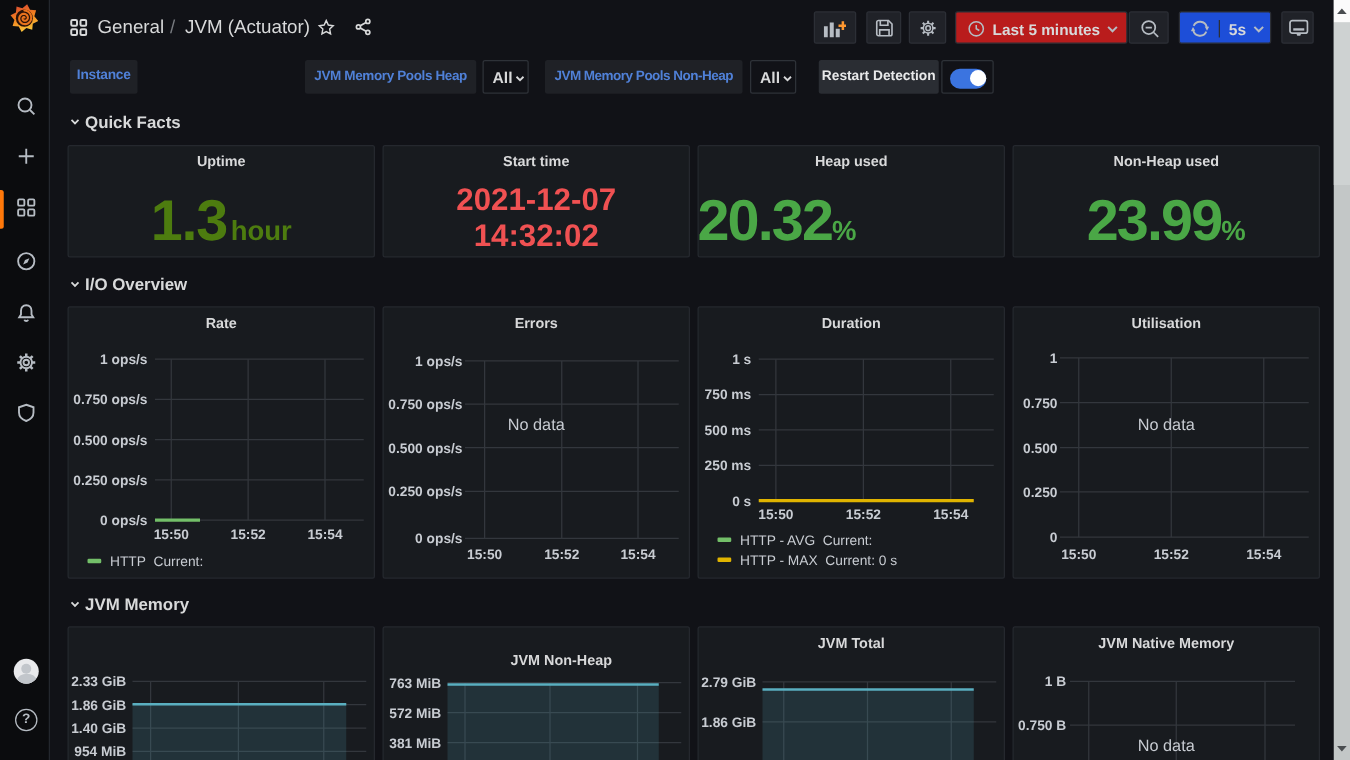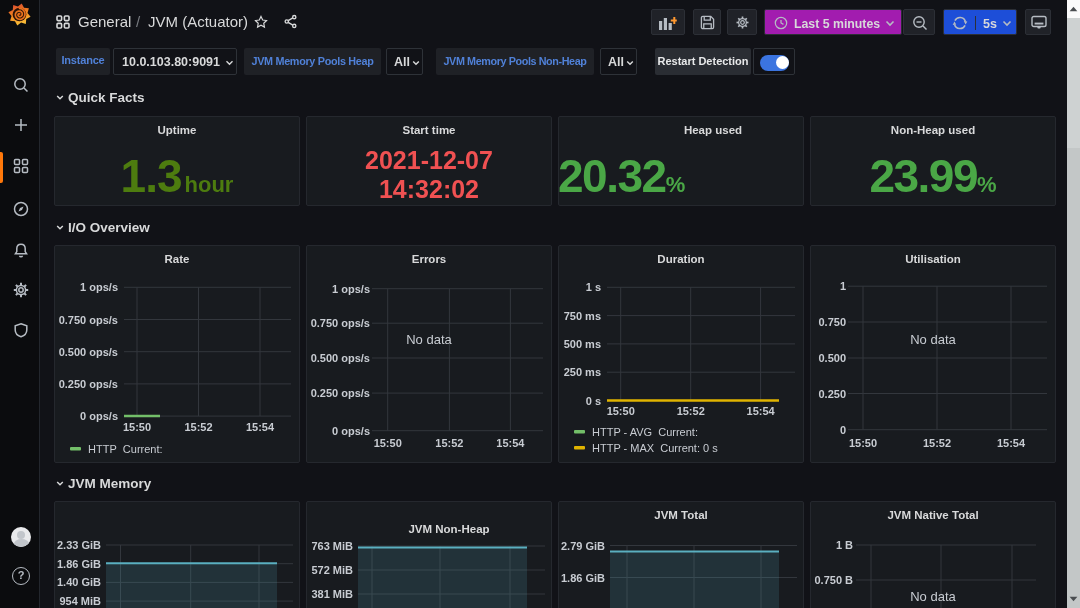--- a/index.html
+++ b/index.html
@@ -105,21 +105,21 @@
         <line x1="13.60" y1="9.00" x2="16.20" y2="9.00" stroke-width="2"></line>
         <line x1="12.25" y1="12.25" x2="14.09" y2="14.09" stroke-width="2"></line>
         <line x1="9.00" y1="13.60" x2="9.00" y2="16.20" stroke-width="2"></line>
         <line x1="5.75" y1="12.25" x2="3.91" y2="14.09" stroke-width="2"></line>
         <line x1="4.40" y1="9.00" x2="1.80" y2="9.00" stroke-width="2"></line>
         <line x1="5.75" y1="5.75" x2="3.91" y2="3.91" stroke-width="2"></line>
         <line x1="9.00" y1="4.40" x2="9.00" y2="1.80" stroke-width="2"></line>
         <line x1="12.25" y1="5.75" x2="14.09" y2="3.91" stroke-width="2"></line>
       </svg>
     </div>
-<div class="abs" style="left:764px;top:9px;width:138px;height:26px;background:#a21caf;border:1px solid #2c2f36;border-radius:2px;box-sizing:border-box;">
+<div class="abs" style="left:764px;top:9px;width:138px;height:26px;background:#b91c1c;border:1px solid #2c2f36;border-radius:2px;box-sizing:border-box;">
       <svg class="abs" style="left:9px;top:6px;" width="14" height="14" viewBox="0 0 16 16" fill="none" stroke="#b6bcc3" stroke-width="1.4">
         <circle cx="8" cy="8" r="6.5"></circle>
         <path d="M8 4.5 L8 8 L10.8 9.6"></path>
       </svg>
 <div class="abs" style="left:29px;top:6.5px;font-size:12.3px;font-weight:bold;white-space:nowrap;color:#d8d9da;">Last 5 minutes</div>
 <svg class="abs" style="left:120px;top:10px;" width="10" height="7" viewBox="0 0 10 7" fill="none" stroke="#b6bcc3" stroke-width="1.6">
         <path d="M1.5 1.5 L5 5 L8.5 1.5"></path>
       </svg>
     </div>
 <div class="abs" style="left:903px;top:9px;width:32px;height:26px;background:#202228;border:1px solid #2c2f36;border-radius:2px;box-sizing:border-box;">
@@ -145,26 +145,20 @@
 <div class="abs" style="left:1025px;top:9px;width:26px;height:26px;background:#202228;border:1px solid #2c2f36;border-radius:2px;box-sizing:border-box;">
       <svg class="abs" style="left:5px;top:5px;" width="16" height="15" viewBox="0 0 16 15" fill="none" stroke="#b6bcc3" stroke-width="1.4">
         <rect x="1" y="1.5" width="14" height="10" rx="1.8"></rect>
         <rect x="3.6" y="7.6" width="8.8" height="1.9" fill="#b6bcc3" stroke="none"></rect>
         <path d="M6 11.5 L10 11.5 L9.2 13.6 L6.8 13.6 Z" fill="#b6bcc3" stroke="none"></path>
       </svg>
     </div>
 <div class="abs" style="left:56px;top:48px;width:54px;height:27px;background:#1f2126;border-radius:2px;box-sizing:border-box;">
       <div class="abs" style="left:0;top:6px;width:100%;text-align:center;font-size:11px;font-weight:bold;letter-spacing:-0.2px;white-space:nowrap;color:#5081d8;">Instance</div>
     </div>
-<div class="abs" style="left:113px;top:48px;width:124px;height:27px;background:transparent;border:1px solid #2e3238;border-radius:2px;box-sizing:border-box;">
-      <div class="abs" style="left:8px;top:5.5px;font-size:12.5px;font-weight:bold;white-space:nowrap;color:#d8d9da;">10.0.103.80:9091</div>
-      <svg class="abs" style="left:111px;top:10.5px;" width="9" height="6" viewBox="0 0 10 7" fill="none" stroke="#d8d9da" stroke-width="1.6">
-        <path d="M1.5 1.5 L5 5 L8.5 1.5"></path>
-      </svg>
-    </div>
 <div class="abs" style="left:244px;top:48px;width:137px;height:27px;background:#1f2126;border-radius:2px;box-sizing:border-box;">
       <div class="abs" style="left:0;top:6.5px;width:100%;text-align:center;font-size:10.8px;font-weight:bold;letter-spacing:-0.3px;white-space:nowrap;color:#5081d8;">JVM Memory Pools Heap</div>
     </div>
 <div class="abs" style="left:386px;top:48px;width:37px;height:27px;background:transparent;border:1px solid #2e3238;border-radius:2px;box-sizing:border-box;">
       <div class="abs" style="left:7px;top:5.5px;font-size:12.5px;font-weight:bold;color:#d8d9da;">All</div>
       <svg class="abs" style="left:25px;top:11px;" width="8" height="6" viewBox="0 0 10 7" fill="none" stroke="#d8d9da" stroke-width="1.8">
         <path d="M1.5 1.5 L5 5 L8.5 1.5"></path>
       </svg>
     </div>
 <div class="abs" style="left:436px;top:48px;width:158px;height:27px;background:#1f2126;border-radius:2px;box-sizing:border-box;">
@@ -194,21 +188,21 @@
 <div class="sechead" style="left:68px;top:220px;">I/O Overview</div>
 <svg class="abs" style="left:56px;top:480px;" width="8" height="7" viewBox="0 0 10 7" fill="none" stroke="#d8d9da" stroke-width="1.8">
       <path d="M1.5 1.5 L5 5 L8.5 1.5"></path>
     </svg>
 <div class="sechead" style="left:68px;top:476px;">JVM Memory</div>
 <div class="panel" style="left:54px;top:116px;width:246px;height:90px;"></div>
 <div class="ptitle" style="left:54px;top:124px;width:246px;">Uptime</div>
 <div class="panel" style="left:306px;top:116px;width:246px;height:90px;"></div>
 <div class="ptitle" style="left:306px;top:124px;width:246px;">Start time</div>
 <div class="panel" style="left:558px;top:116px;width:246px;height:90px;"></div>
-<div class="ptitle" style="left:558px;top:124px;width:246px;padding-left:32px;">Heap used</div>
+<div class="ptitle" style="left:558px;top:124px;width:246px;">Heap used</div>
 <div class="panel" style="left:810px;top:116px;width:246px;height:90px;"></div>
 <div class="ptitle" style="left:810px;top:124px;width:246px;">Non-Heap used</div>
 <div class="abs" style="left:54px;top:154px;width:246px;text-align:center;color:#4d7c0f;font-weight:bold;"><span style="font-size:46px;line-height:44px;letter-spacing:-1px;">1.3</span><span style="font-size:22px;margin-left:3px;">hour</span></div>
 <div class="abs" style="left:306px;top:146px;width:246px;text-align:center;color:#f05152;font-weight:bold;font-size:25px;line-height:29px;">2021-12-07<br>14:32:02</div>
 <div class="abs" style="left:558px;top:154px;width:246px;text-align:left;color:#4aa746;font-weight:bold;"><span style="font-size:46px;line-height:44px;letter-spacing:-1.5px;">20.32</span><span style="font-size:22px;">%</span></div>
 <div class="abs" style="left:810px;top:154px;width:246px;text-align:center;color:#4aa746;font-weight:bold;"><span style="font-size:46px;line-height:44px;letter-spacing:-1.5px;">23.99</span><span style="font-size:22px;">%</span></div>
 <div class="panel" style="left:54px;top:245px;width:246px;height:218px;"></div>
 <div class="ptitle" style="left:54px;top:253px;width:246px;">Rate</div>
 <svg class="abs" style="left:54px;top:245px;" width="246" height="218" viewBox="0 0 246 218">
       <line x1="70" y1="42.3" x2="237" y2="42.3" stroke="#33373d" stroke-width="1"></line>
@@ -336,21 +330,21 @@
       <line x1="52" y1="76.5" x2="239" y2="76.5" stroke="#33373d" stroke-width="1"></line>
       <line x1="69" y1="44.5" x2="69" y2="130" stroke="#33373d" stroke-width="1"></line>
       <line x1="136" y1="44.5" x2="136" y2="130" stroke="#33373d" stroke-width="1"></line>
       <line x1="203" y1="44.5" x2="203" y2="130" stroke="#33373d" stroke-width="1"></line>
       <rect x="52" y="50.6" width="169" height="79.4" fill="rgba(90,175,192,0.16)"></rect>
       <line x1="52" y1="50.6" x2="221" y2="50.6" stroke="#5aafc0" stroke-width="2"></line>
       <text x="47" y="48.5" text-anchor="end" font-size="11" font-weight="bold" fill="#c8ccd2" font-family="Liberation Sans">2.79 GiB</text>
       <text x="47" y="80.5" text-anchor="end" font-size="11" font-weight="bold" fill="#c8ccd2" font-family="Liberation Sans">1.86 GiB</text>
     </svg>
 <div class="panel" style="left:810px;top:501px;width:246px;height:130px;"></div>
-<div class="ptitle" style="left:810px;top:509px;width:246px;">JVM Native Total</div>
+<div class="ptitle" style="left:810px;top:509px;width:246px;">JVM Native Memory</div>
 <svg class="abs" style="left:810px;top:501px;" width="246" height="130" viewBox="0 0 246 130">
       <line x1="46" y1="44" x2="226" y2="44" stroke="#33373d" stroke-width="1"></line>
       <line x1="46" y1="79" x2="226" y2="79" stroke="#33373d" stroke-width="1"></line>
       <line x1="61" y1="44" x2="61" y2="130" stroke="#33373d" stroke-width="1"></line>
       <line x1="131" y1="44" x2="131" y2="130" stroke="#33373d" stroke-width="1"></line>
       <line x1="202" y1="44" x2="202" y2="130" stroke="#33373d" stroke-width="1"></line>
       <text x="43" y="48" text-anchor="end" font-size="11" font-weight="bold" fill="#c8ccd2" font-family="Liberation Sans">1 B</text>
       <text x="43" y="83" text-anchor="end" font-size="11" font-weight="bold" fill="#c8ccd2" font-family="Liberation Sans">0.750 B</text>
     </svg>
 <div class="abs" style="left:810px;top:589px;width:246px;text-align:center;font-size:13px;color:#c8ccd2;">No data</div>

